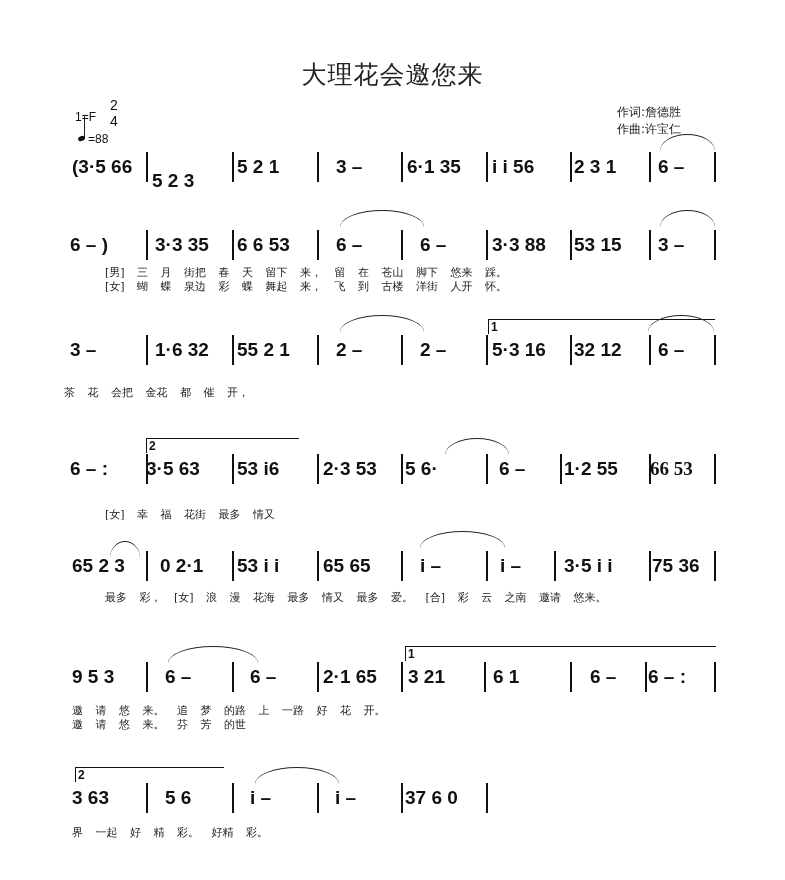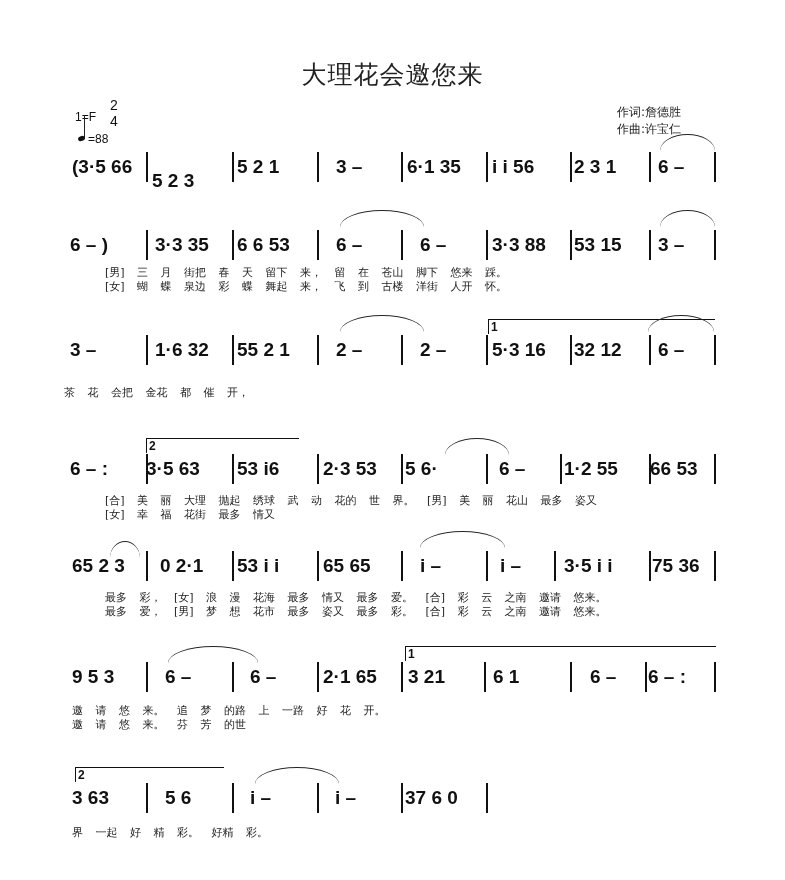--- a/index.html
+++ b/index.html
@@ -115,27 +115,26 @@
       <div class="tok" style="left: 237px; top: 6px;">53 i6</div>
       <div class="bar" style="left: 317px; top: 2px;"></div>
       <div class="tok" style="left: 323px; top: 6px;">2·3 53</div>
       <div class="bar" style="left: 401px; top: 2px;"></div>
       <div class="tok" style="left: 405px; top: 6px;">5 6·</div>
       <div class="bar" style="left: 486px; top: 2px;"></div>
       <div class="tok" style="left: 499px; top: 6px;">6 –</div>
       <div class="bar" style="left: 560px; top: 2px;"></div>
       <div class="tok" style="left: 564px; top: 6px;">1·2 55</div>
       <div class="bar" style="left: 649px; top: 2px;"></div>
-      <div class="tok" style="left: 650px; top: 6px;">66 53</div>
+      <div class="tok" style="left: 650px; top: 6px; font-family: Liberation Serif, serif;">66 53</div>
       <div class="bar" style="left: 714px; top: 2px;"></div>
       <div class="volta" style="left: 146px; top: -14px; width: 152px;">
         <div class="vn">2</div>
       </div>
       <div class="slur" style="left: 445px; top: -14px; width: 64px;"></div>
-      <div class="lyr" style="left: 105px; top: 42px; word-spacing: 9px;">[合] 美 丽 大理 抛起 绣球 武 动 花的 世 界。 [男] 美 丽 花山 最多 姿又</div>
       <div class="lyr" style="left: 105px; top: 56px; word-spacing: 9px;">[女] 幸 福 花街 最多 情又</div>
     </div>
     <div class="sys" style="top: 549px;">
       <div class="tok" style="left: 72px; top: 6px;">65 2 3</div>
       <div class="bar" style="left: 146px; top: 2px;"></div>
       <div class="tok" style="left: 160px; top: 6px;">0 2·1</div>
       <div class="bar" style="left: 232px; top: 2px;"></div>
       <div class="tok" style="left: 237px; top: 6px;">53 i i</div>
       <div class="bar" style="left: 317px; top: 2px;"></div>
       <div class="tok" style="left: 323px; top: 6px;">65 65</div>
@@ -144,21 +143,20 @@
       <div class="bar" style="left: 486px; top: 2px;"></div>
       <div class="tok" style="left: 500px; top: 6px;">i –</div>
       <div class="bar" style="left: 554px; top: 2px;"></div>
       <div class="tok" style="left: 564px; top: 6px;">3·5 i i</div>
       <div class="bar" style="left: 649px; top: 2px;"></div>
       <div class="tok" style="left: 652px; top: 6px;">75 36</div>
       <div class="bar" style="left: 714px; top: 2px;"></div>
       <div class="slur" style="left: 110px; top: -8px; width: 30px;"></div>
       <div class="slur" style="left: 420px; top: -18px; width: 85px;"></div>
       <div class="lyr" style="left: 105px; top: 42px; word-spacing: 9px;">最多 彩， [女] 浪 漫 花海 最多 情又 最多 爱。 [合] 彩 云 之南 邀请 悠来。</div>
-      <div class="lyr" style="left: 105px; top: 56px; word-spacing: 9px;">最多 爱， [男] 梦 想 花市 最多 姿又 最多 彩。 [合] 彩 云 之南 邀请 悠来。</div>
     </div>
     <div class="sys" style="top: 660px;">
       <div class="tok" style="left: 72px; top: 6px;">9 5 3</div>
       <div class="bar" style="left: 146px; top: 2px;"></div>
       <div class="tok" style="left: 165px; top: 6px;">6 –</div>
       <div class="bar" style="left: 232px; top: 2px;"></div>
       <div class="tok" style="left: 250px; top: 6px;">6 –</div>
       <div class="bar" style="left: 317px; top: 2px;"></div>
       <div class="tok" style="left: 323px; top: 6px;">2·1 65</div>
       <div class="bar" style="left: 401px; top: 2px;"></div>

